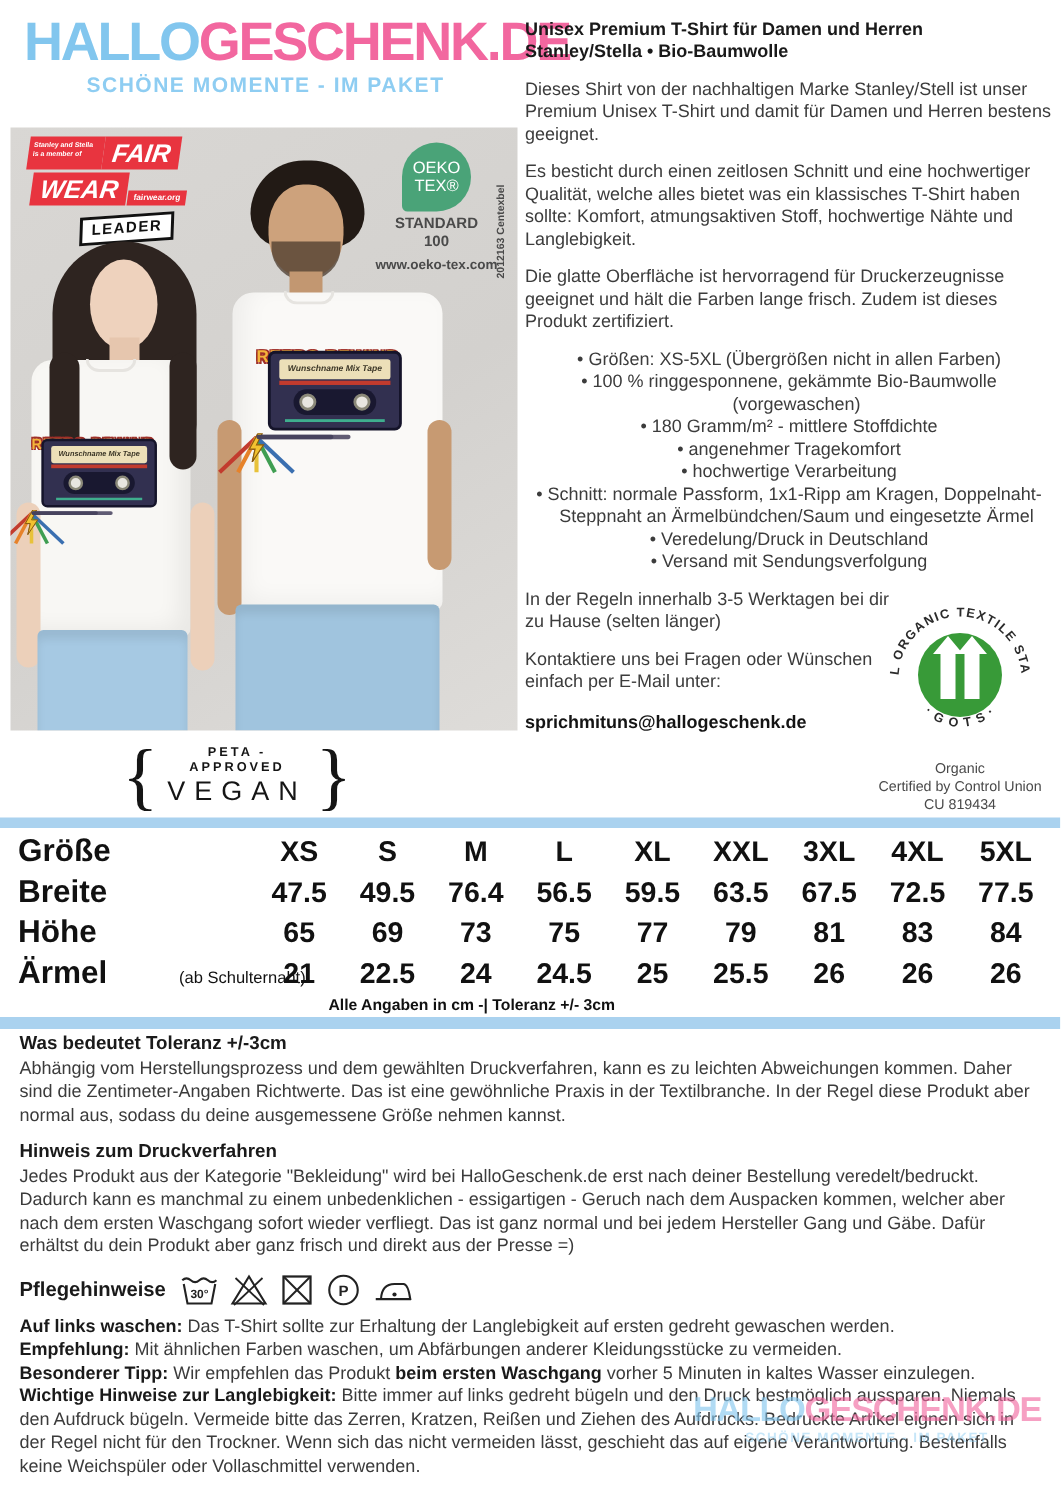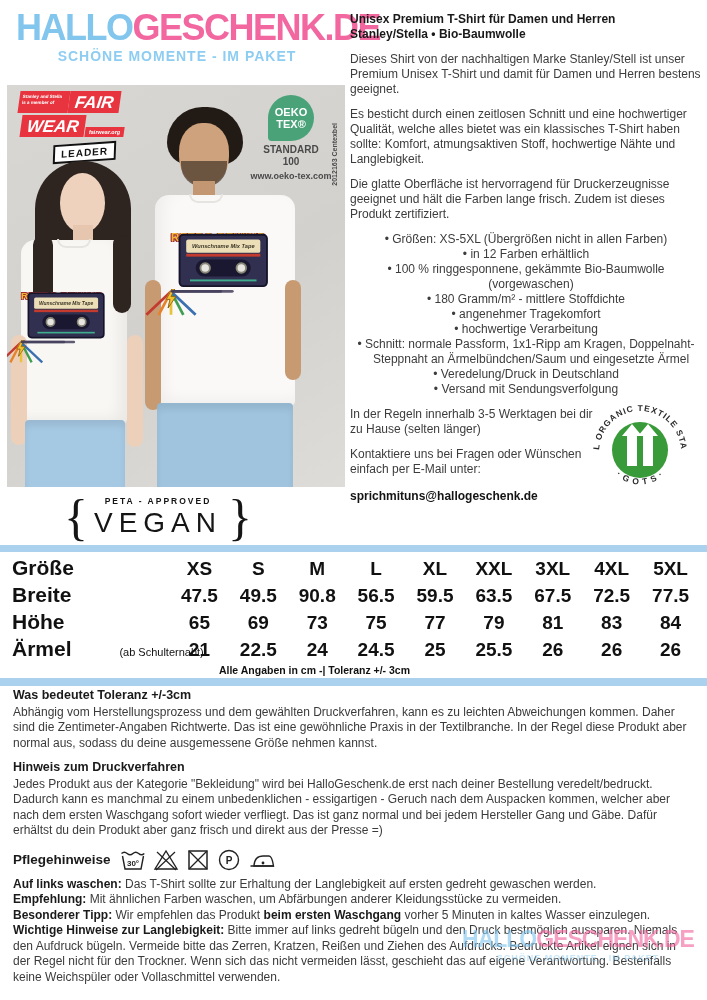--- a/index.html
+++ b/index.html
@@ -46,21 +46,21 @@
   .fw-site { background:#e8343f; color:#fff; font-size:5.5px; font-weight:bold; padding:2px 4px;
              transform:skewX(-8deg); position:relative; }
   .fw-leader { left:34px; top:52px; background:#fff; border:2px solid #111; color:#111;
                font-weight:bold; font-size:10px; letter-spacing:1px; padding:2px 6px;
                transform:rotate(-4deg) skewX(-6deg); }
 
   
   .oeko { right:8px; top:10px; width:92px; text-align:center; position:absolute; }
   .oeko * { position:static; }
   .oeko-circle { width:46px; height:46px; margin:0 auto; background:#4aa378; border-radius:50% 50% 50% 8%;
-                 color:#fff; font-weight:bold; font-size:11px; line-height:1.1;
+                 color:#fff; font-weight:normal; font-size:11px; line-height:1.1;
                  display:flex; flex-direction:column; align-items:center; justify-content:center; }
   .oeko-standard { margin-top:3px; font-size:10px; font-weight:bold; color:#4a4a4a; line-height:1.15; }
   .oeko-cert { position:absolute; right:-2px; top:28px; font-size:7px; font-weight:bold; color:#4a4a4a;
                writing-mode:vertical-rl; transform:rotate(180deg); line-height:1.2; }
   .oeko-site { margin-top:4px; font-size:9px; font-weight:bold; color:#4a4a4a; }
 
   
   .w-hair  { left:28px; top:76px; width:96px; height:152px; background:#2e2420; border-radius:48px 48px 30px 30px; }
   .w-face  { left:53px; top:88px; width:45px; height:60px; background:#eed2bd; border-radius:50%; }
   .w-neck  { left:66px; top:140px; width:20px; height:20px; background:#e6c6ae; }
@@ -105,21 +105,21 @@
   .cas-stripe2 { left:10px; bottom:4px; right:10px; height:2.5px; background:#3fae8e; }
   .print-bottom { display:flex; align-items:flex-start; justify-content:center; gap:3px; margin-top:2px; }
   .scribble { width:66px; height:2.5px; background:#44405c; border-radius:2px; margin:3px auto 0; opacity:.85; }
   .scribble.s2 { width:54px; }
 
   
   .vegan { position:absolute; left:88px; top:492px; width:140px; display:flex; align-items:center; justify-content:center; color:#151515; }
   .vegan-brace { font-size:50px; font-weight:normal; line-height:1; font-family:"Liberation Serif", serif; }
   .vegan-mid { margin:0 6px; text-align:center; }
   .vegan-approved { font-size:8.5px; font-weight:bold; letter-spacing:2px; }
-  .vegan-word { font-size:28px; letter-spacing:6px; margin-top:1px; }
+  .vegan-word { font-size:18px; letter-spacing:6px; margin-top:1px; }
 
   
   .bar { position:absolute; left:0; width:707px; background:#aad2ef; }
   .bar1 { top:545px; height:7px; }
   .bar2 { top:678px; height:8px; }
 
   
   .size-table { position:absolute; left:12px; top:556px; width:688px; color:#111; }
   .st-row { display:grid; grid-template-columns:158px repeat(9,1fr); align-items:baseline; height:27px; }
   .st-label { font-size:21px; font-weight:bold; white-space:nowrap; }
@@ -155,21 +155,20 @@
   </div>
 
   <div class="desc">
     <div class="title">Unisex Premium T-Shirt für Damen und Herren</div>
     <div class="title">Stanley/Stella • Bio-Baumwolle</div>
     <p>Dieses Shirt von der nachhaltigen Marke Stanley/Stell ist unser Premium Unisex T-Shirt und damit für Damen und Herren bestens geeignet.</p>
     <p>Es besticht durch einen zeitlosen Schnitt und eine hochwertiger Qualität, welche alles bietet was ein klassisches T-Shirt haben sollte: Komfort, atmungsaktiven Stoff, hochwertige Nähte und Langlebigkeit.</p>
     <p>Die glatte Oberfläche ist hervorragend für Druckerzeugnisse geeignet und hält die Farben lange frisch. Zudem ist dieses Produkt zertifiziert.</p>
     <div class="bullets">
       <div class="bullet">Größen: XS-5XL (Übergrößen nicht in allen Farben)</div>
-      <div class="bullet">in 12 Farben erhältlich</div>
       <div class="bullet">100 % ringgesponnene, gekämmte Bio-Baumwolle (vorgewaschen)</div>
       <div class="bullet">180 Gramm/m² - mittlere Stoffdichte</div>
       <div class="bullet">angenehmer Tragekomfort</div>
       <div class="bullet">hochwertige Verarbeitung</div>
       <div class="bullet">Schnitt: normale Passform, 1x1-Ripp am Kragen, Doppelnaht-Steppnaht an Ärmelbündchen/Saum und eingesetzte Ärmel</div>
       <div class="bullet">Veredelung/Druck in Deutschland</div>
       <div class="bullet">Versand mit Sendungsverfolgung</div>
     </div>
     <p class="narrow">In der Regeln innerhalb 3-5 Werktagen bei dir zu Hause (selten länger)</p>
     <p class="narrow">Kontaktiere uns bei Fragen oder Wünschen einfach per E-Mail unter:</p>
@@ -185,20 +184,25 @@
       <circle cx="52" cy="50" r="28" fill="#389a38"></circle>
       <polygon points="44,24 54,36 49,36 49,66 39,66 39,36 34,36" fill="#ffffff"></polygon>
       <polygon points="60,24 70,36 65,36 65,66 55,66 55,36 50,36" fill="#ffffff"></polygon>
       <text font-size="8.5" font-weight="bold" fill="#2b2b2b" letter-spacing="1">
         <textPath href="#arcTop" startOffset="50%" text-anchor="middle">GLOBAL ORGANIC TEXTILE STANDARD</textPath>
       </text>
       <text font-size="8.5" font-weight="bold" fill="#2b2b2b" letter-spacing="1">
         <textPath href="#arcBot" startOffset="50%" text-anchor="middle">·  G O T S  ·</textPath>
       </text>
     </svg>
+    <div class="gots-caption">
+      <div>Organic</div>
+      <div>Certified by Control Union</div>
+      <div>CU 819434</div>
+    </div>
   </div>
 
   <div class="photo">
 
     <div class="fw">
       <div class="fw-row1">
         <div class="fw-member">Stanley and Stella is a member of</div>
         <div class="fw-word">FAIR</div>
       </div>
       <div class="fw-row2">
@@ -326,21 +330,21 @@
       <div class="st-cell">XL</div>
       <div class="st-cell">XXL</div>
       <div class="st-cell">3XL</div>
       <div class="st-cell">4XL</div>
       <div class="st-cell">5XL</div>
     </div>
     <div class="st-row">
       <div class="st-label">Breite</div>
       <div class="st-cell">47.5</div>
       <div class="st-cell">49.5</div>
-      <div class="st-cell">90.8</div>
+      <div class="st-cell">76.4</div>
       <div class="st-cell">56.5</div>
       <div class="st-cell">59.5</div>
       <div class="st-cell">63.5</div>
       <div class="st-cell">67.5</div>
       <div class="st-cell">72.5</div>
       <div class="st-cell">77.5</div>
     </div>
     <div class="st-row">
       <div class="st-label">Höhe</div>
       <div class="st-cell">65</div>

